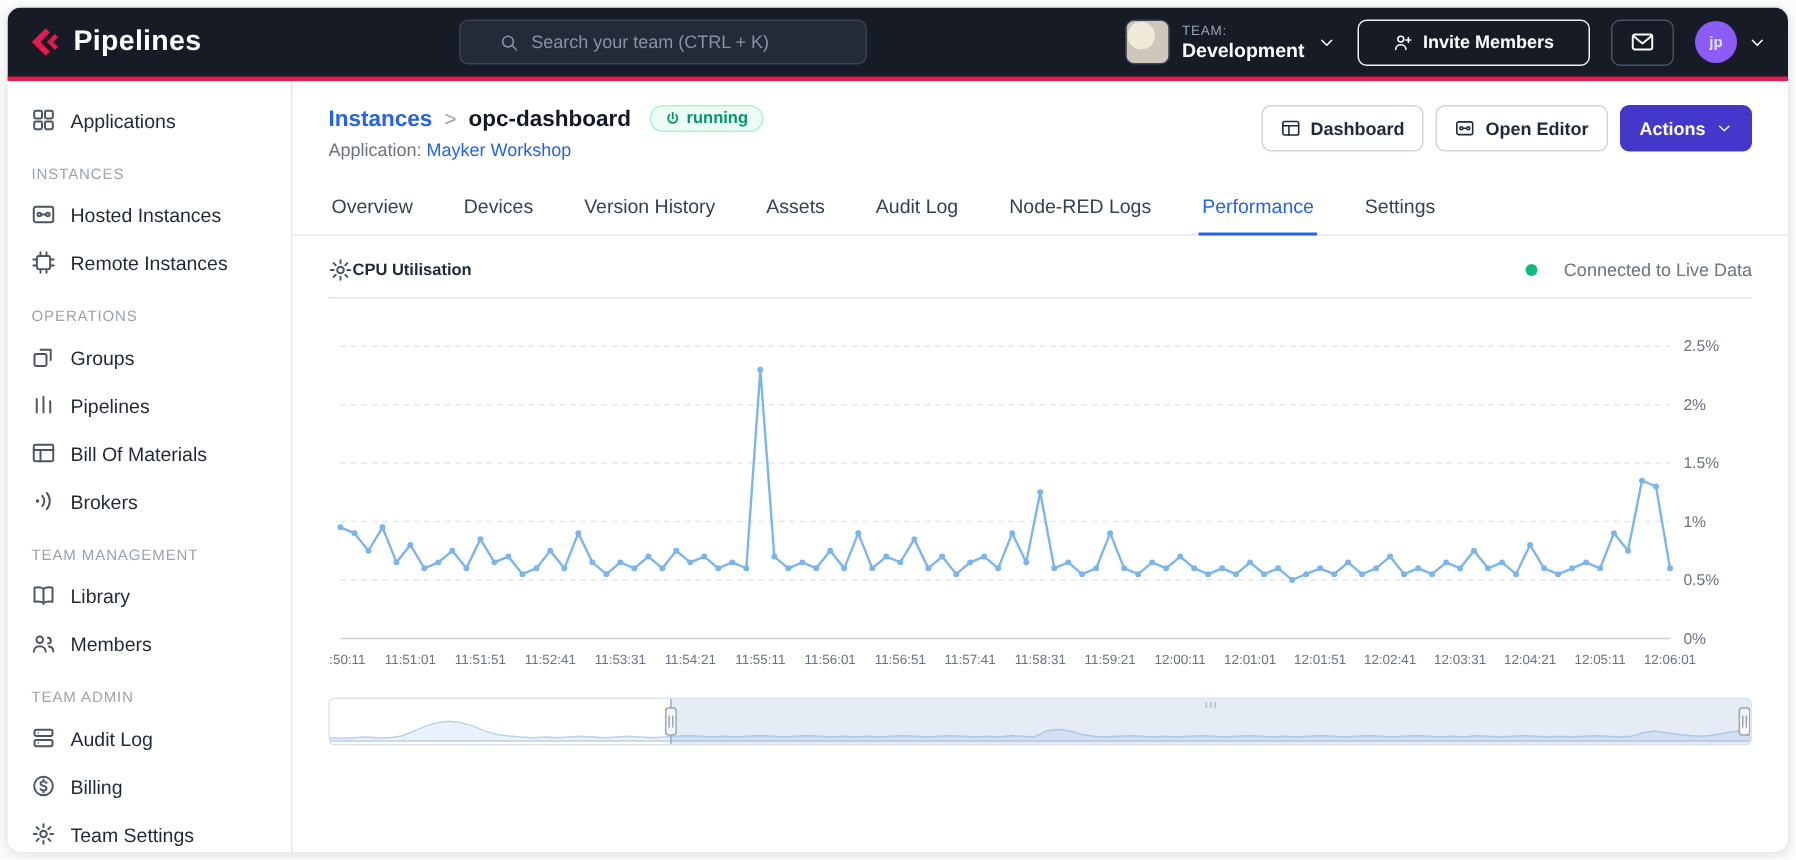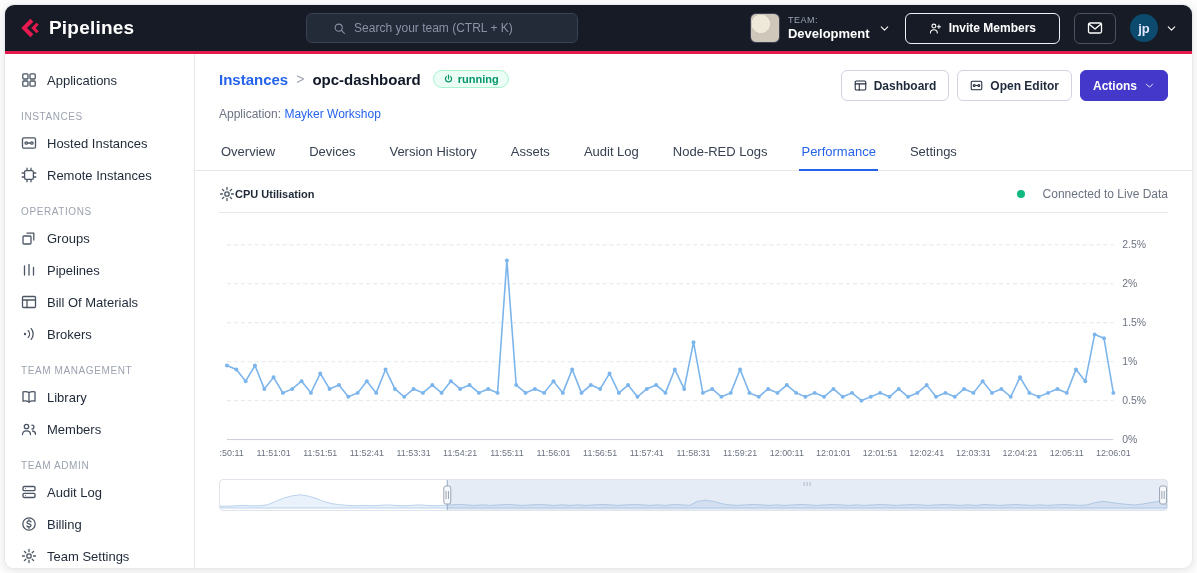--- a/index.html
+++ b/index.html
@@ -19,39 +19,39 @@
   .team{display:flex;align-items:center;gap:8px;cursor:pointer}
   .team-avatar{width:30px;height:30px;border-radius:6px;flex:0 0 30px;
                background:radial-gradient(circle at 35% 35%,#efe9da 0 35%,#cfc8ba 36% 100%);border:1px solid #3a4254}
   .team-label{font-size:9px;color:#9aa3b5;letter-spacing:.5px;line-height:1.2}
   .team-name{font-size:13px;font-weight:700;color:#fff;line-height:1.2}
   .invite-btn{display:flex;align-items:center;gap:7px;border:1px solid #eef0f4;border-radius:6px;color:#fff;
               font-size:12px;font-weight:700;padding:0 23px;height:31px;background:transparent;cursor:pointer}
   .mail-btn{width:42px;height:31px;border:1px solid #4a5264;border-radius:6px;display:flex;align-items:center;
             justify-content:center;cursor:pointer;background:transparent}
   .user{display:flex;align-items:center;gap:7px;cursor:pointer}
-  .user-avatar{width:28px;height:28px;border-radius:50%;background:#0c4a6e;color:#e0e7ff;font-size:13px;
+  .user-avatar{width:28px;height:28px;border-radius:50%;background:#8b5cf6;color:#e0e7ff;font-size:10px;
                font-weight:700;display:flex;align-items:center;justify-content:center}
 
   
   .body{flex:1;display:flex;min-height:0}
   .sidebar{flex:0 0 190px;border-right:1px solid #e5e7eb;padding:10px 0;background:#fff;overflow:hidden}
   .side-item{display:flex;align-items:center;gap:10px;padding:8px 16px;font-size:13px;color:#1f2937;cursor:pointer;white-space:nowrap}
   .side-header{padding:15px 16px 5px;font-size:10px;color:#9ca3af;letter-spacing:.06em}
   .main{flex:1;min-width:0;display:flex;flex-direction:column;overflow:hidden}
 
   
   .page-head{display:flex;justify-content:space-between;align-items:flex-start;padding:16px 24px 0}
   .crumbs{display:flex;align-items:center;gap:8px}
   .crumb-link{color:#2563eb;font-weight:700;font-size:15px;cursor:pointer}
   .crumb-sep{color:#9ca3af;font-size:14px}
   .crumb-current{color:#111827;font-weight:700;font-size:15px}
   .badge{display:flex;align-items:flex-end;gap:4px;border:1px solid #a7f3d0;background:#ecfdf5;color:#059669;
          font-size:11px;border-radius:999px;padding:2px 9px;font-weight:600;margin-left:4px}
-  .app-line{margin-top:19px;font-size:12px}
+  .app-line{margin-top:5px;font-size:12px}
   .app-label{color:#6b7280}
   .app-link{color:#2563eb;cursor:pointer}
   .head-actions{display:flex;gap:8px}
   .btn{display:flex;align-items:center;gap:7px;border-radius:6px;height:31px;padding:12px 12px;font-size:12px;
        font-weight:700;cursor:pointer}
   .btn-outline{border:1px solid #cfd3e2;background:#fff;color:#1e293b}
   .btn-primary{border:1px solid #4338ca;background:#4338ca;color:#fff}
 
   
   .tabs{display:flex;gap:30px;padding:0 24px;margin-top:13px;border-bottom:1px solid #e5e7eb}

